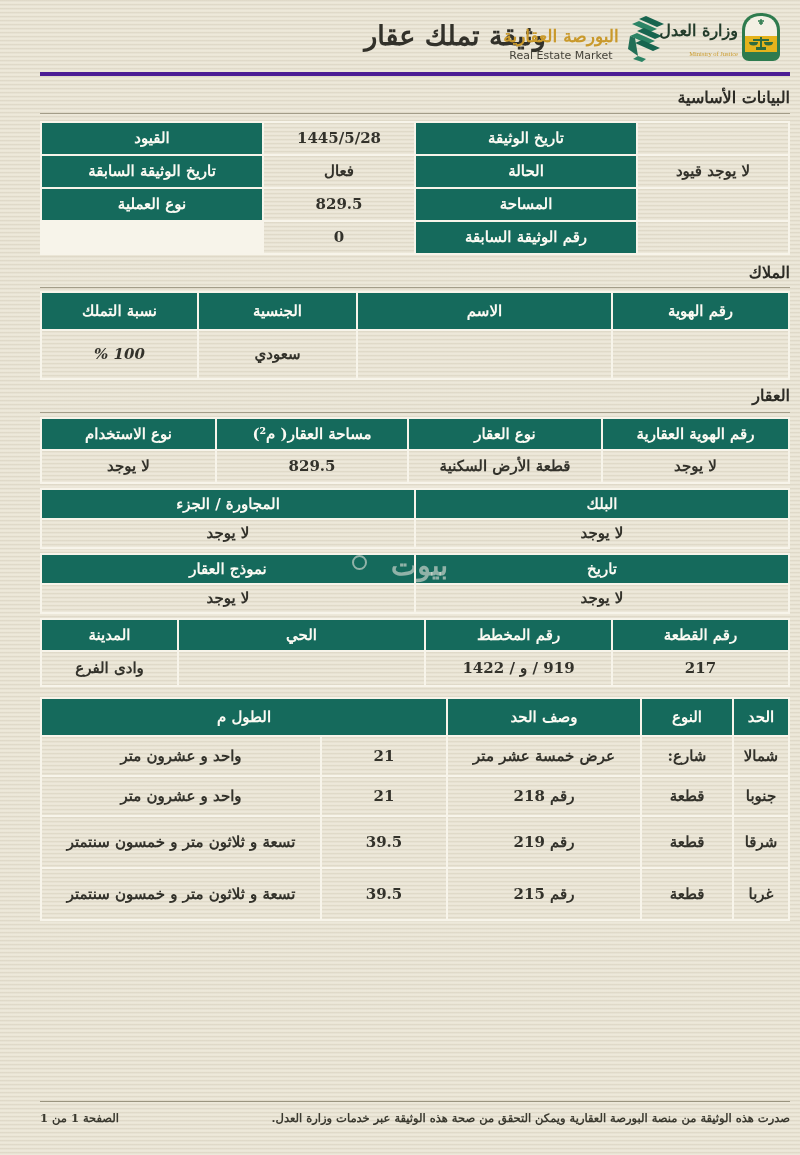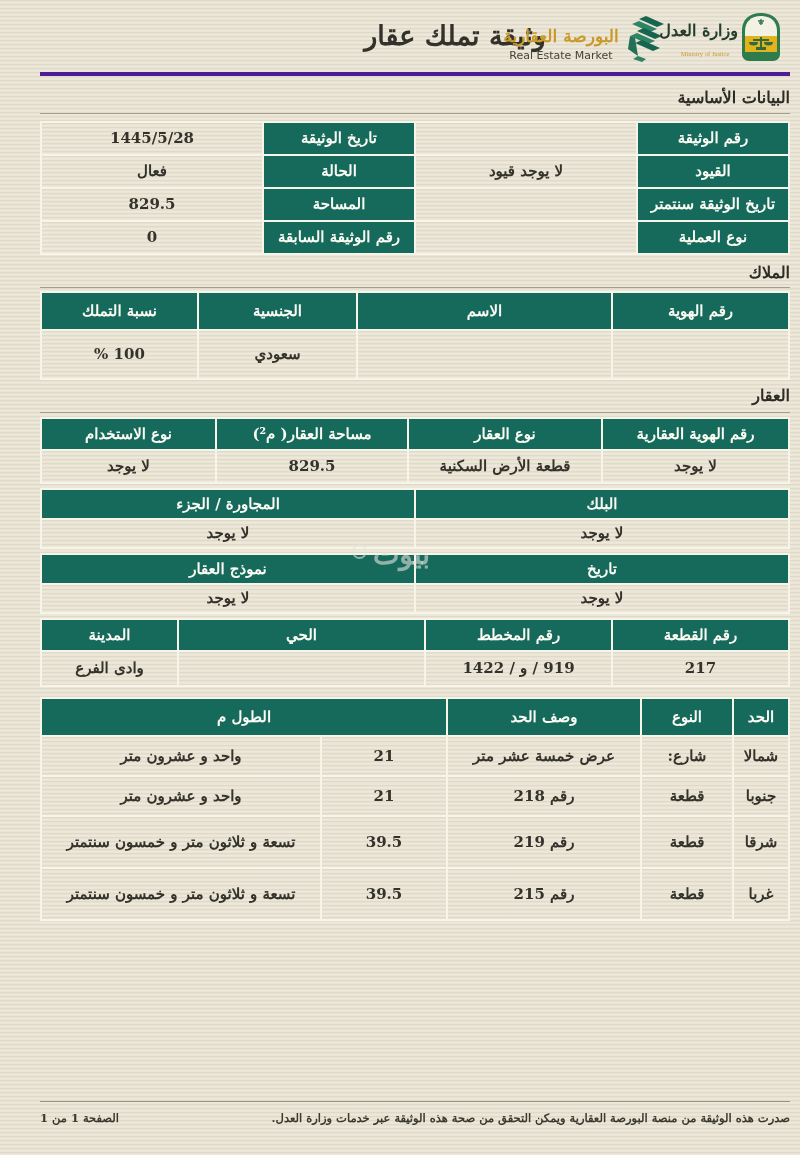--- a/index.html
+++ b/index.html
@@ -19,21 +19,21 @@
   }
   .content { margin: 0 10px 0 40px; position: relative; }
 
   
   .header { position: relative; height: 76px; border-bottom: 4px solid #4c1d95; }
   .doc-title {
     position: absolute; left: 290px; top: 20px; width: 250px;
     text-align: center; font-size: 27px; font-weight: 700; color: #32312a;
   }
   .moj-emblem { position: absolute; right: 7px; top: 12px; }
-  .moj-words { position: absolute; right: 52px; top: 21px; width: 66px; text-align: center; }
+  .moj-words { position: absolute; right: 52px; top: 21px; width: 66px; text-align: right; }
   .moj-ar { font-size: 16px; font-weight: 700; color: #233c2b; white-space: nowrap; }
   .moj-en { font-size: 6.5px; color: #c9992b; font-family: Liberation Serif, serif; margin-top: 10px; }
   .rem-icon { position: absolute; right: 122px; top: 15px; }
   .rem-words { position: absolute; right: 170px; top: 26px; width: 118px; text-align: center; }
   .rem-ar { font-size: 17px; font-weight: 700; color: #c9992b; white-space: nowrap; }
   .rem-en { font-size: 11px; color: #45433a; font-family: "DejaVu Sans", "Liberation Sans", sans-serif; margin-top: 3px; white-space: nowrap; }
 
   
   .section-title {
     font-size: 16px; font-weight: 700; color: #2c2b25;
@@ -63,38 +63,38 @@
   #basic-table  { grid-template-columns: 150px 1fr 150px 1fr; grid-auto-rows: 31px; margin-top: 7px; }
   #owners-table { grid-template-columns: 175px 1fr 157px 155px; grid-template-rows: 36px 47px; margin-top: 3px; }
   #prop-main    { grid-template-columns: 185px 192px 190px 1fr; grid-template-rows: 30px 31px; margin-top: 4px; }
   .pair         { grid-template-columns: 1fr 1fr; grid-template-rows: 28px 27px; margin-top: 4px; }
   #plot-table   { grid-template-columns: 175px 185px 1fr 135px; grid-template-rows: 30px 33px; margin-top: 4px; }
   #borders-table{ grid-template-columns: 54px 90px 1fr 124px 278px; grid-template-rows: 36px 38px 38px 50px 50px; margin-top: 10px; }
   .span2 { grid-column: span 2; }
 
   
   .watermark {
-    position: absolute; left: 352px; top: 538px; z-index: 5;
-    display: flex; align-items: center; gap: 6px; direction: rtl;
+    position: absolute; left: 352px; top: 549px; z-index: 5;
+    display: flex; align-items: center; gap: 24px; direction: rtl;
     color: rgba(228,226,218,0.60); font-size: 28px; font-weight: 700;
     pointer-events: none;
   }
   .wm-circle {
     width: 15px; height: 15px; border: 2.5px solid rgba(228,226,218,0.60);
     border-radius: 50%; margin-top: -6px;
   }
 
   
   .footer {
     position: absolute; left: 40px; right: 10px; bottom: 30px;
     border-top: 1px solid #9a947f; padding-top: 9px;
     display: flex; justify-content: space-between; align-items: flex-start;
     font-size: 11.5px; font-weight: 700; color: #3a392f;
   }
-  .ltr { direction: ltr; unicode-bidi: embed; }
+  .ltr { direction: ltr; unicode-bidi: embed; font-style: italic; }
 </style>
 </head>
 <body>
 
 <div class="content">
 
   <div class="header">
     <div class="doc-title">وثيقة تملك عقار</div>
 
     <div class="rem-words">
@@ -130,31 +130,30 @@
         <path d="M25 30 a4.5 3.5 0 0 0 9 0 Z" fill="#2e6b3f"></path>
         <rect x="17" y="35" width="10" height="3" fill="#2e6b3f"></rect>
         <rect x="13" y="41" width="18" height="5" fill="#2e7b4e"></rect>
       </svg>
     </div>
   </div>
 
   <div class="section-title" id="t-basic">البيانات الأساسية</div>
 
   <div class="tbl" id="basic-table">
-    <div class="cell green">رقم الوثيقة</div>
     <div class="cell"></div>
     <div class="cell green">تاريخ الوثيقة</div>
     <div class="cell">1445/5/28</div>
 
     <div class="cell green">القيود</div>
     <div class="cell">لا يوجد قيود</div>
     <div class="cell green">الحالة</div>
     <div class="cell">فعال</div>
 
-    <div class="cell green">تاريخ الوثيقة سنتمتر</div>
+    <div class="cell green">تاريخ الوثيقة السابقة</div>
     <div class="cell"></div>
     <div class="cell green">المساحة</div>
     <div class="cell">829.5</div>
 
     <div class="cell green">نوع العملية</div>
     <div class="cell"></div>
     <div class="cell green">رقم الوثيقة السابقة</div>
     <div class="cell">0</div>
   </div>
 

